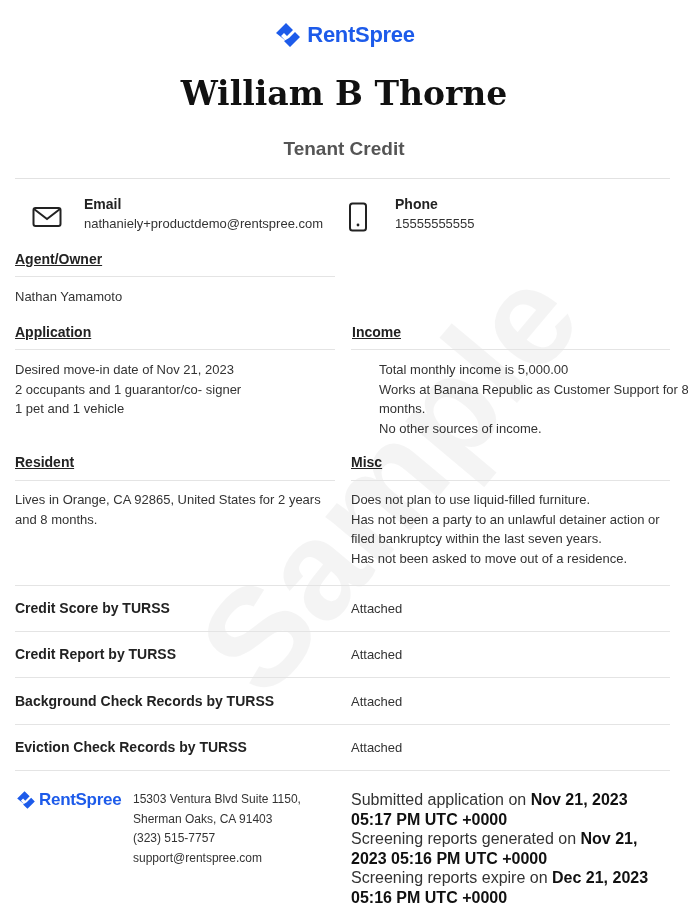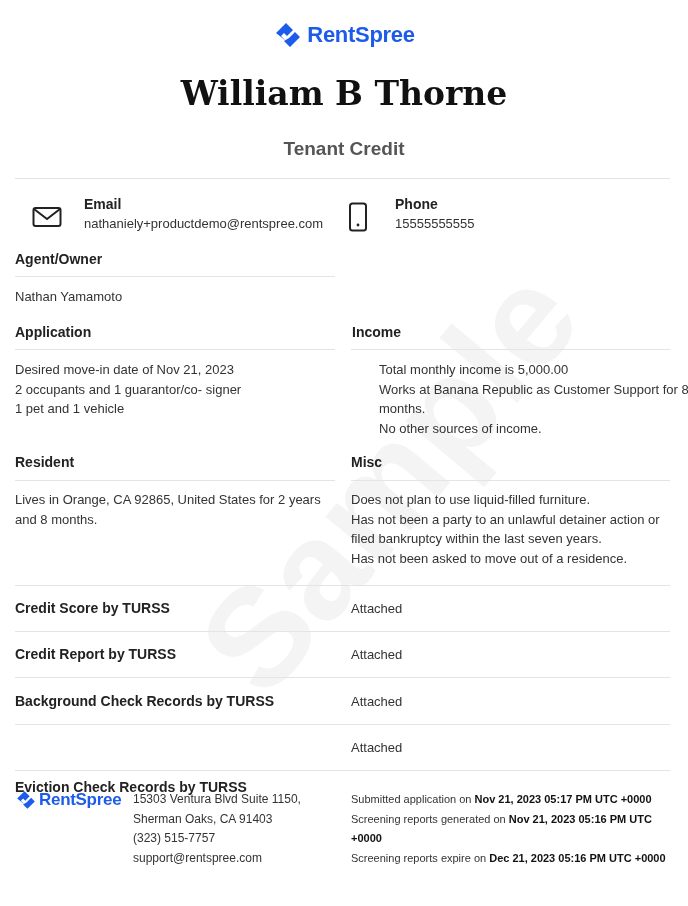--- a/index.html
+++ b/index.html
@@ -12,32 +12,32 @@
 
   .name { position: absolute; top: 74px; left: 0; width: 688px; text-align: center; font-family: "DejaVu Serif", "Liberation Serif", serif; font-weight: bold; font-size: 33px; color: #111; }
   .subtitle { position: absolute; top: 138px; left: 0; width: 688px; text-align: center; font-size: 19px; font-weight: bold; color: #555; }
   .hr-top { position: absolute; top: 178px; left: 15px; width: 655px; height: 1px; background: #e2e2e2; }
 
   .contact { position: absolute; top: 196px; display: flex; gap: 22px; }
   .contact .icon { width: 30px; height: 30px; margin-top: 6px; }
   .contact .lbl { font-size: 14px; font-weight: bold; color: #222; }
   .contact .val { font-size: 13px; color: #333; margin-top: 4px; }
 
-  .sect-h { position: absolute; font-size: 14px; font-weight: bold; color: #222; }
+  .sect-h { position: absolute; font-size: 14px; font-weight: bold; color: #222; text-decoration: underline; }
   .sect-line { position: absolute; height: 1px; background: #e4e4e4; }
   .sect-body { position: absolute; font-size: 13px; color: #333; line-height: 19.5px; }
 
   .row-line { position: absolute; left: 15px; width: 655px; height: 1px; background: #e4e4e4; }
   .row-label { position: absolute; left: 15px; font-size: 14px; font-weight: bold; color: #222; }
   .row-val { position: absolute; left: 351px; font-size: 13px; color: #333; }
 
   .footer-logo { position: absolute; top: 789px; left: 15px; display: flex; align-items: center; gap: 2px; }
   .footer-logo .logo-text { font-size: 17px; }
   .footer-addr { position: absolute; top: 790px; left: 133px; font-size: 12px; color: #333; line-height: 19.5px; }
-  .footer-dates { position: absolute; top: 790px; left: 351px; font-size: 11px; color: #333; line-height: 19.5px; width: 320px; }
+  .footer-dates { position: absolute; top: 790px; left: 351px; font-size: 16px; color: #333; line-height: 19.5px; width: 320px; }
   .footer-dates b { color: #111; }
 
   .watermark { position: absolute; top: 400px; left: 140px; font-size: 140px; font-weight: bold; color: rgba(0,0,0,0.045); transform: rotate(-50deg); transform-origin: center; pointer-events: none; white-space: nowrap; }
 </style>
 </head>
 <body>
 
 <div class="page">
 
   <div class="watermark">Sample</div>
@@ -116,21 +116,21 @@
 
   <div class="row-line" style="top:631px;"></div>
   <div class="row-label" style="top:646px;">Credit Report by TURSS</div>
   <div class="row-val" style="top:647px;">Attached</div>
 
   <div class="row-line" style="top:677px;"></div>
   <div class="row-label" style="top:693px;">Background Check Records by TURSS</div>
   <div class="row-val" style="top:694px;">Attached</div>
 
   <div class="row-line" style="top:724px;"></div>
-  <div class="row-label" style="top:739px;margin-top:40px;">Eviction Check Records by TURSS</div>
+  <div class="row-label" style="top:739px;">Eviction Check Records by TURSS</div>
   <div class="row-val" style="top:740px;">Attached</div>
 
   <div class="row-line" style="top:770px;"></div>
 
   <div class="footer-logo">
     <svg width="22" height="22" viewBox="0 0 30 30">
       <path d="M3 13 L13 3 L20 10 L14 16 L11 13 L8 16 L13 21 Z" fill="#1d5bea"></path>
       <path d="M16 18 L22 12 L27 17 L17 27 L11 21 L16 18 Z" fill="#1d5bea"></path>
     </svg>
     <span class="logo-text">RentSpree</span>

